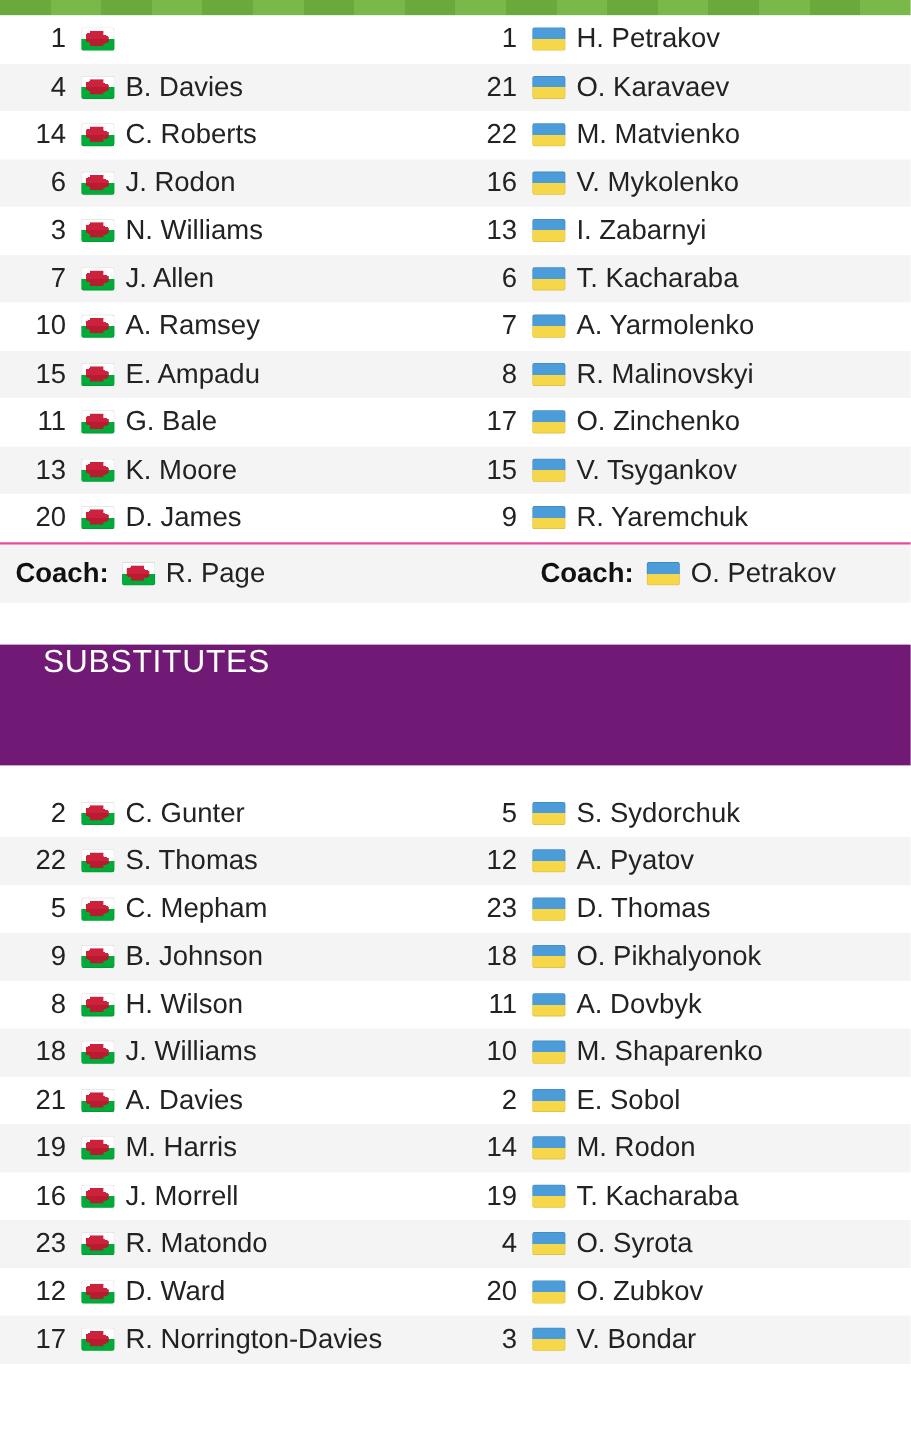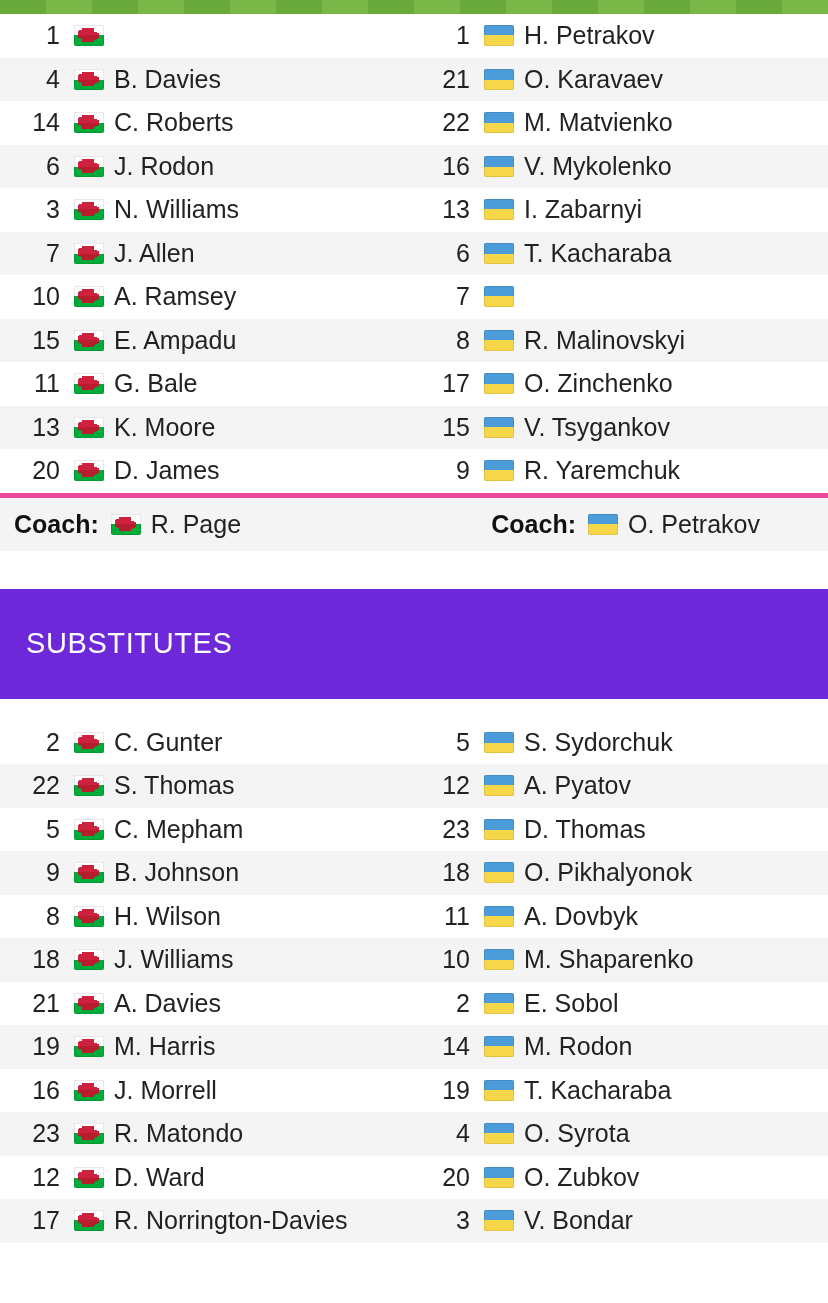--- a/index.html
+++ b/index.html
@@ -103,21 +103,21 @@
     white-space: nowrap;
   }
 
   
   .coach-row {
     display: flex;
     width: 100%;
     height: 53px;
     align-items: center;
     background: #f4f4f4;
-    border-top: 5px solid #ec4899;
+    border-top: 2px solid #ec4899;
   }
   .coach-side {
     width: 50%;
     display: flex;
     align-items: center;
     height: 100%;
     box-sizing: border-box;
   }
   .coach-side.left { padding-left: 14px; }
   .coach-side.right { padding-left: 10px; }
@@ -130,24 +130,24 @@
     width: 152px;
     text-align: right;
     display: inline-block;
   }
   .coach-side .flag { margin-left: 12px; margin-right: 10px; }
 
   
   .gap { height: 38px; background: #ffffff; }
   .sub-header {
     height: 110px;
-    background: #6d28d9;
+    background: #701a75;
     display: flex;
-    align-items: center;
-    padding-left: 26px;
+    align-items: flex-start;
+    padding-left: 39px;
     box-sizing: border-box;
   }
   .sub-header-title {
     color: #ffffff;
     font-size: 29px;
     letter-spacing: 0.6px;
   }
   .sub-gap { height: 22px; background: #ffffff; }
 </style>
 </head>
@@ -231,20 +231,21 @@
       </div>
       <div class="row odd">
         <div class="side left">
           <span class="num">10</span>
           <span class="flag wales"></span>
           <span class="pname">A. Ramsey</span>
         </div>
         <div class="side right">
           <span class="num">7</span>
           <span class="flag ukraine"></span>
+          <span class="pname">A. Yarmolenko</span>
         </div>
       </div>
       <div class="row even">
         <div class="side left">
           <span class="num">15</span>
           <span class="flag wales"></span>
           <span class="pname">E. Ampadu</span>
         </div>
         <div class="side right">
           <span class="num">8</span>

